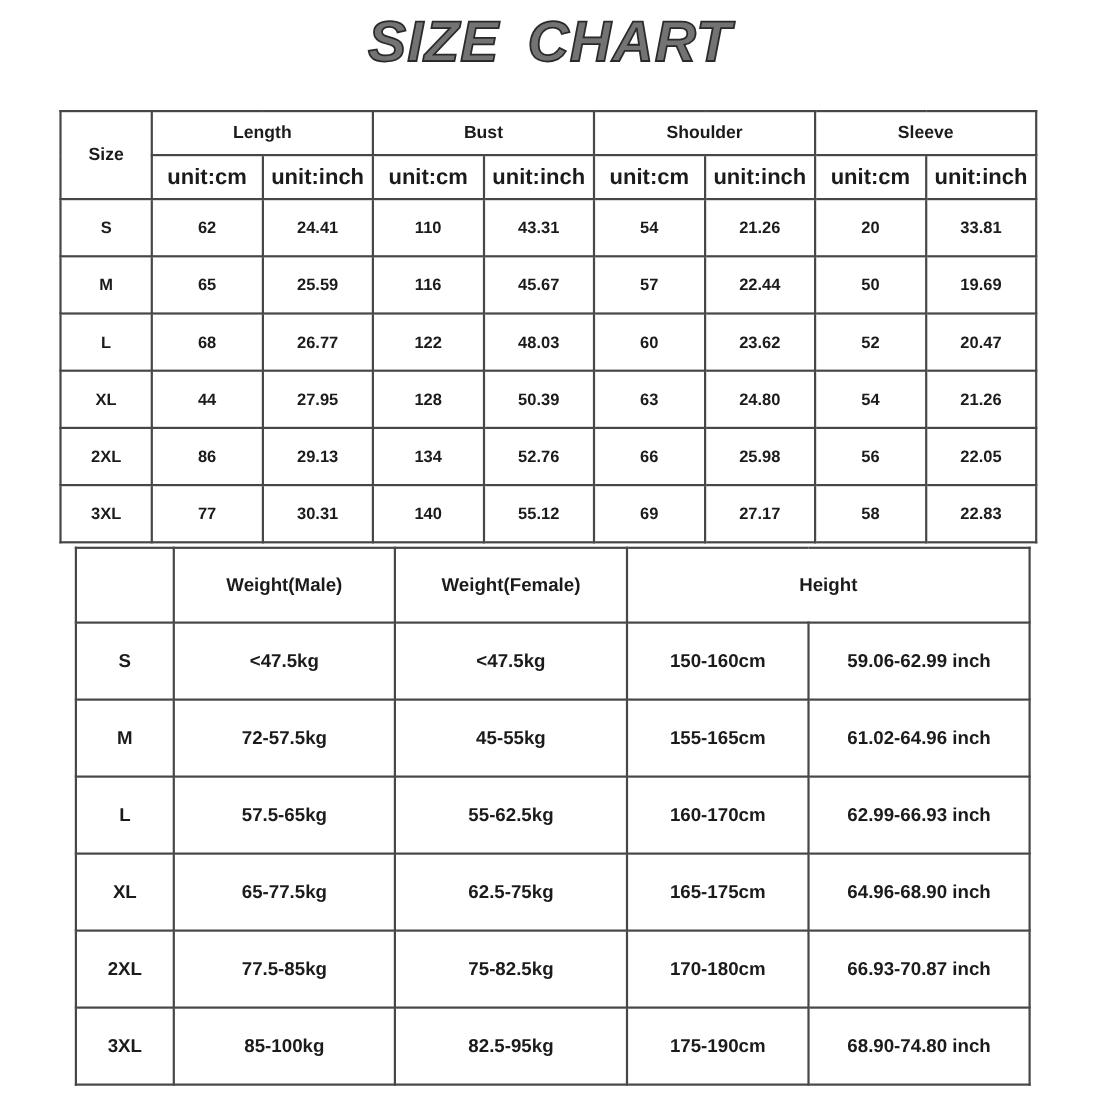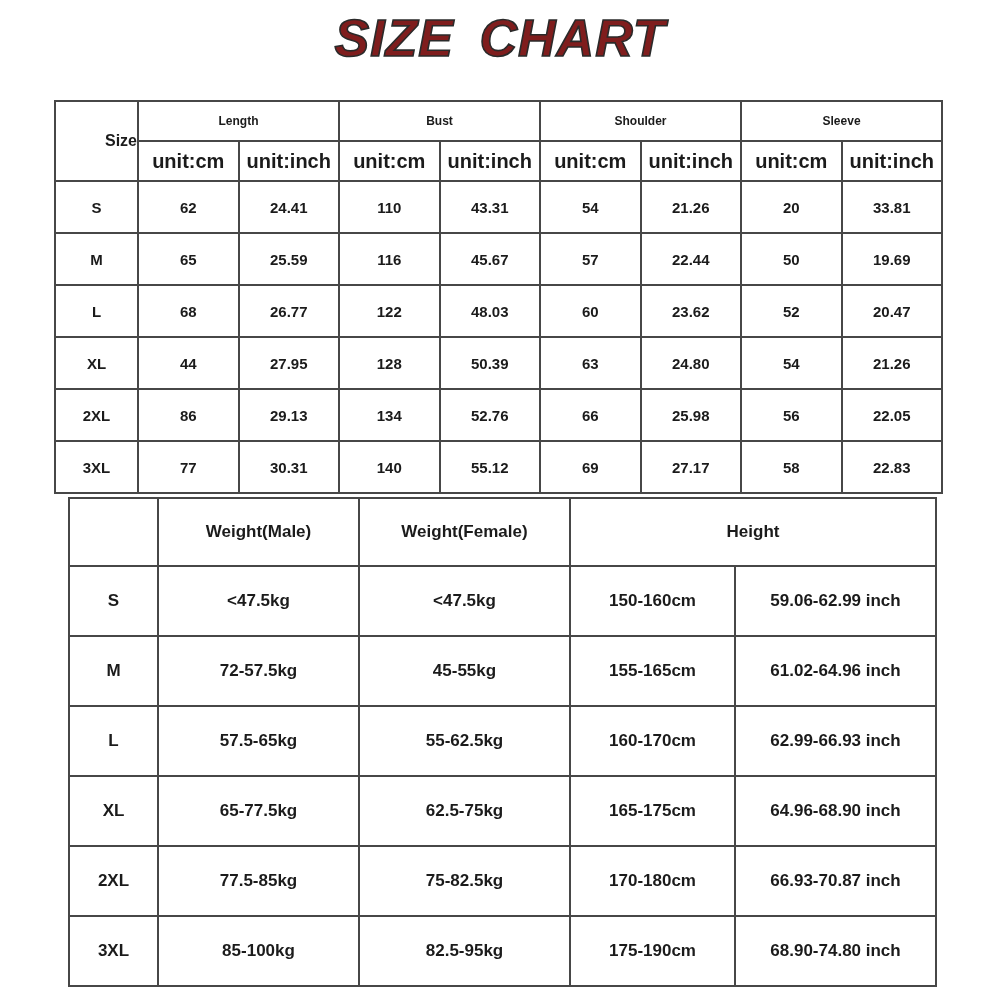--- a/index.html
+++ b/index.html
@@ -3,37 +3,37 @@
 <meta charset="utf-8">
 <style>
   html, body { margin:0; padding:0; background:#ffffff; }
   .page {
     position:relative; width:1000px; height:1000px; background:#ffffff;
     font-family:"Liberation Sans", sans-serif; color:#1b1b1b; overflow:hidden;
   }
   .title {
     position:absolute; top:10px; left:0; width:100%; margin:0;
     text-align:center; font-size:52px; line-height:1.1;
-    font-style:italic; font-weight:bold; color:#7f1d1d;
+    font-style:italic; font-weight:bold; color:#737373;
     letter-spacing:1px; word-spacing:10px;
     -webkit-text-stroke:1.6px #2a2a2a;
   }
   table {
     border-collapse:collapse; table-layout:fixed;
     font-weight:bold; color:#1b1b1b; background:#ffffff;
   }
   th, td {
     border:2px solid #474747; padding:0;
     text-align:center; vertical-align:middle;
     overflow:hidden; white-space:nowrap;
   }
   .t1 { position:absolute; left:54px; top:100px; width:887px; font-size:15px; }
-  .t1 th.group  { height:38px; font-size:12px; }
+  .t1 th.group  { height:38px; font-size:16px; }
   .t1 th.unit   { height:38px; font-size:20px; }
-  .t1 th.corner { font-size:16px;text-align:right; }
+  .t1 th.corner { font-size:16px; }
   .t1 td { height:50px; }
   .t2 { position:absolute; left:68px; top:497px; width:867px; font-size:17px;border-radius:11px; }
   .t2 th { height:66px; font-size:17px; }
   .t2 td { height:68px; }
 </style>
 </head>
 <body>
 
 <div class="page">
 

